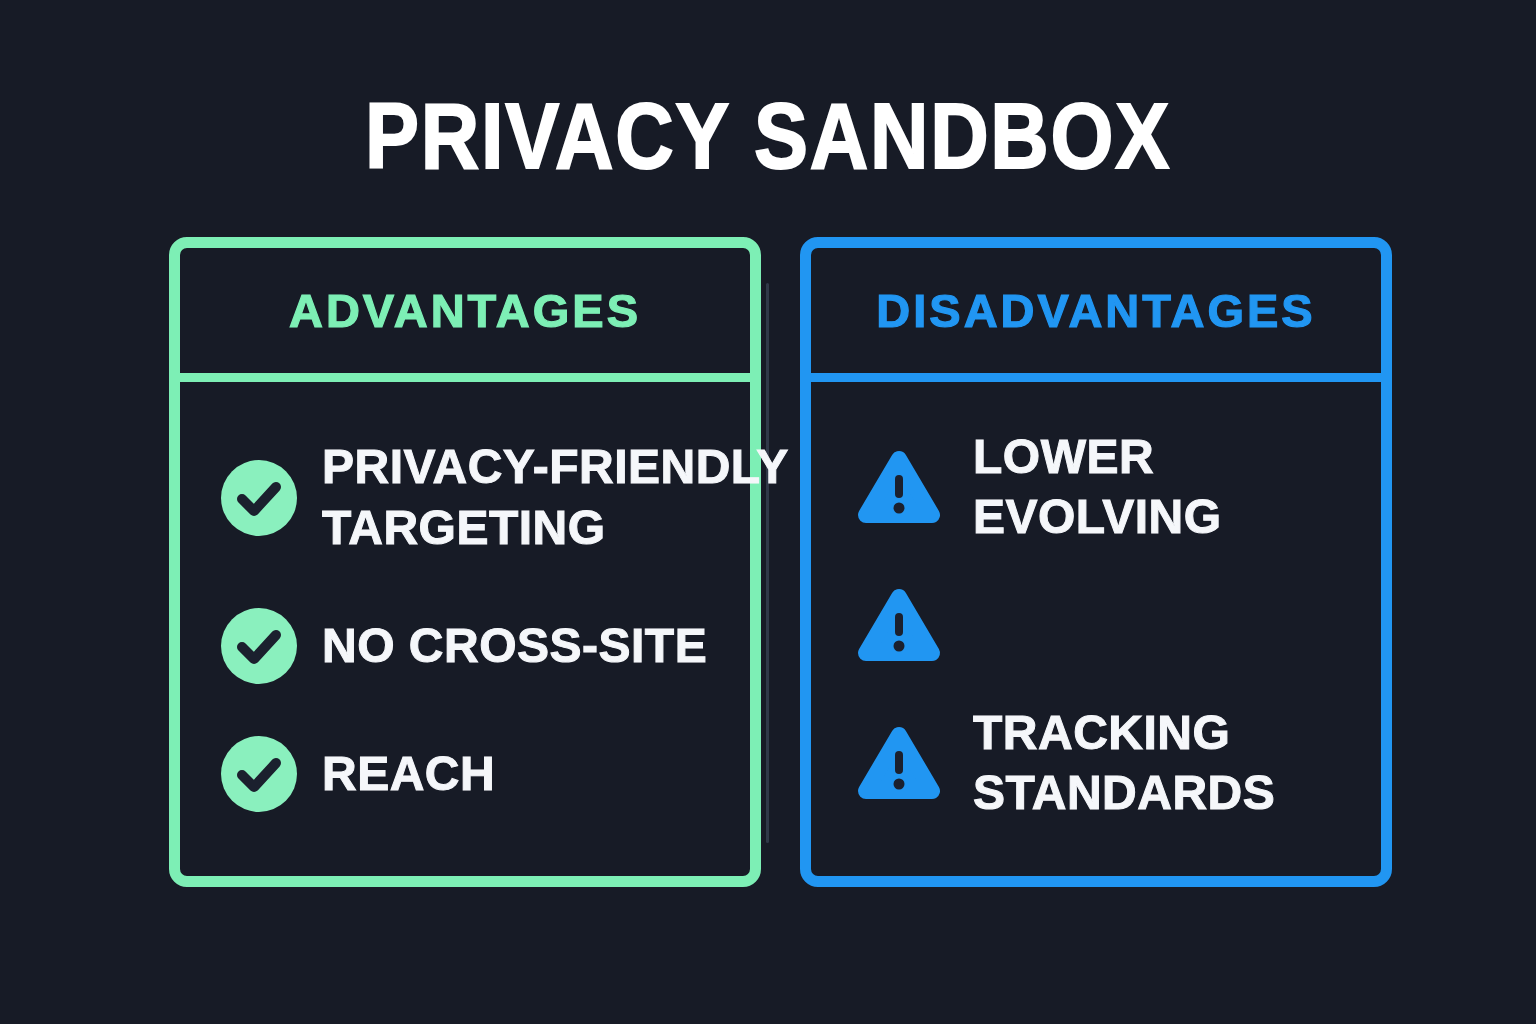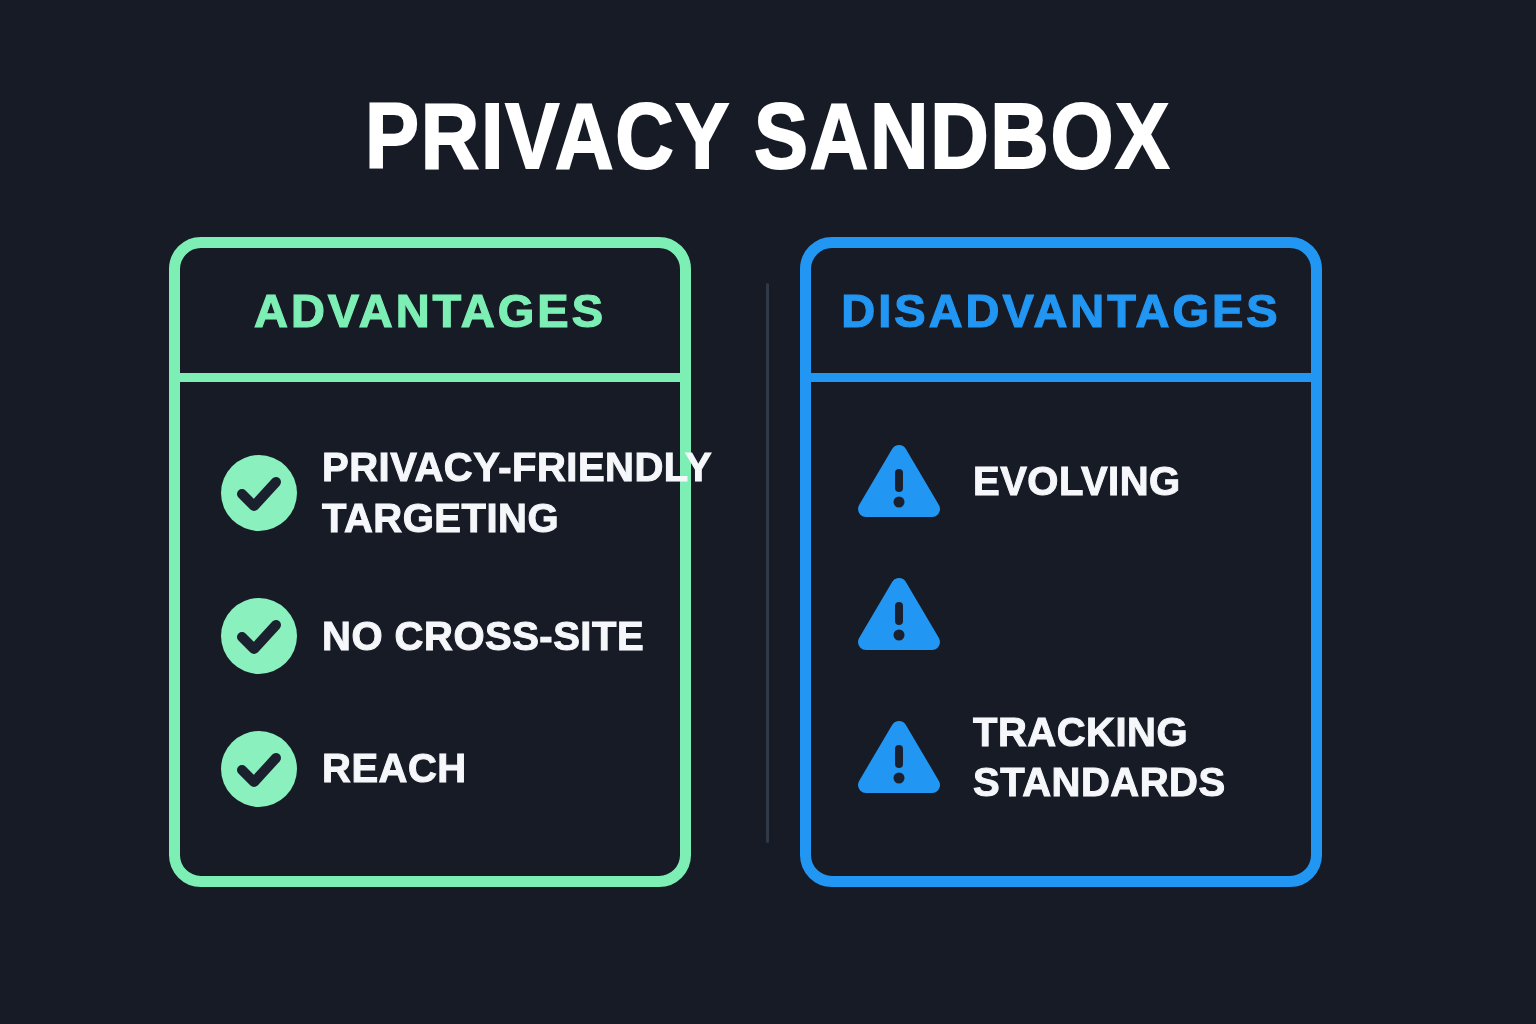--- a/index.html
+++ b/index.html
@@ -36,24 +36,24 @@
     left: 766px;
     top: 283px;
     width: 3px;
     height: 560px;
     border-radius: 2px;
     background: var(--column-divider, #303948);
   }
   .card {
     position: absolute;
     top: 237px;
-    width: 522px;
+    width: 592px;
     height: 650px;
     box-sizing: border-box;
-    border-radius: 32px;
+    border-radius: 18px;
     border: 11px solid;
   }
   .card-adv { left: 169px; border-color: var(--green-accent, #7DEFB5); }
   .card-dis { left: 800px; border-color: var(--blue-accent, #2196F2); }
 
   .card-header {
     height: 125px;
     display: flex;
     align-items: center;
     justify-content: center;
@@ -98,21 +98,21 @@
     flex: 0 0 auto;
     display: flex;
     align-items: center;
     justify-content: center;
   }
   .icon.check svg { width: 78px; height: 78px; display: block; }
   .icon.warn  svg { width: 88px; height: 78px; display: block; }
 
   .label {
     color: var(--item-text, #F5F7FA);
-    font-size: 40px;
+    font-size: 48px;
     font-weight: 800;
     letter-spacing: 0.5px;
     line-height: 1.26;
     -webkit-text-stroke: 1px var(--item-text, #F5F7FA);
     white-space: nowrap;
   }
 </style>
 </head>
 <body>
 
@@ -176,20 +176,21 @@
 
       <div class="row">
         <span class="icon warn">
           <svg viewBox="0 0 88 78" aria-hidden="true">
             <polygon points="44,11 77,67 11,67" fill="var(--blue-accent, #2196F2)" stroke="var(--blue-accent, #2196F2)" stroke-width="16" stroke-linejoin="round"></polygon>
             <rect x="40" y="27" width="8" height="23" rx="4" fill="var(--icon-glyph, #1B202E)"></rect>
             <circle cx="44" cy="60" r="5.5" fill="var(--icon-glyph, #1B202E)"></circle>
           </svg>
         </span>
         <div class="label">
+          <div>LOWER</div>
           <div>EVOLVING</div>
         </div>
       </div>
 
       <div class="row">
         <span class="icon warn">
           <svg viewBox="0 0 88 78" aria-hidden="true">
             <polygon points="44,11 77,67 11,67" fill="var(--blue-accent, #2196F2)" stroke="var(--blue-accent, #2196F2)" stroke-width="16" stroke-linejoin="round"></polygon>
             <rect x="40" y="27" width="8" height="23" rx="4" fill="var(--icon-glyph, #1B202E)"></rect>
             <circle cx="44" cy="60" r="5.5" fill="var(--icon-glyph, #1B202E)"></circle>

